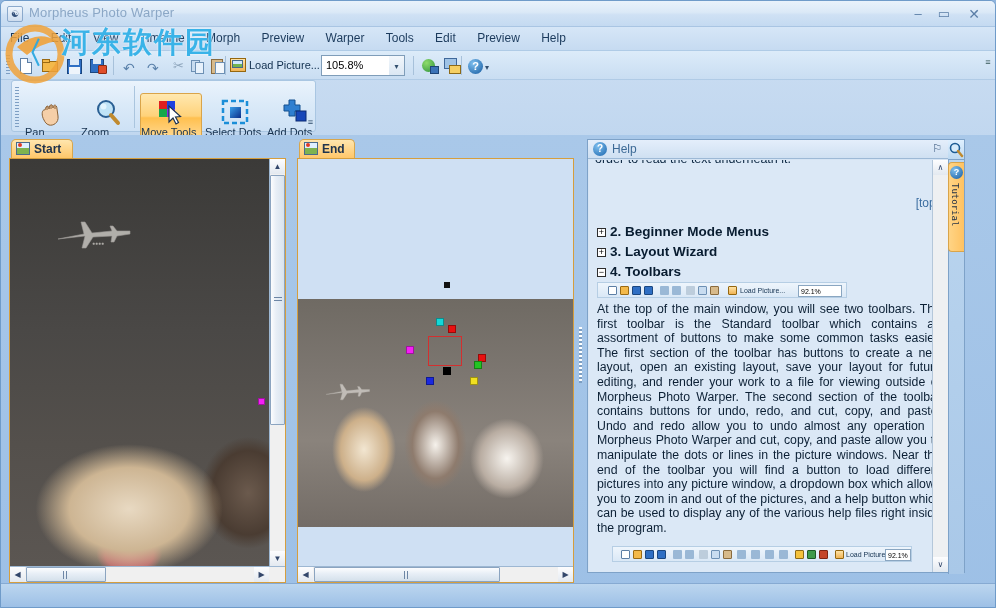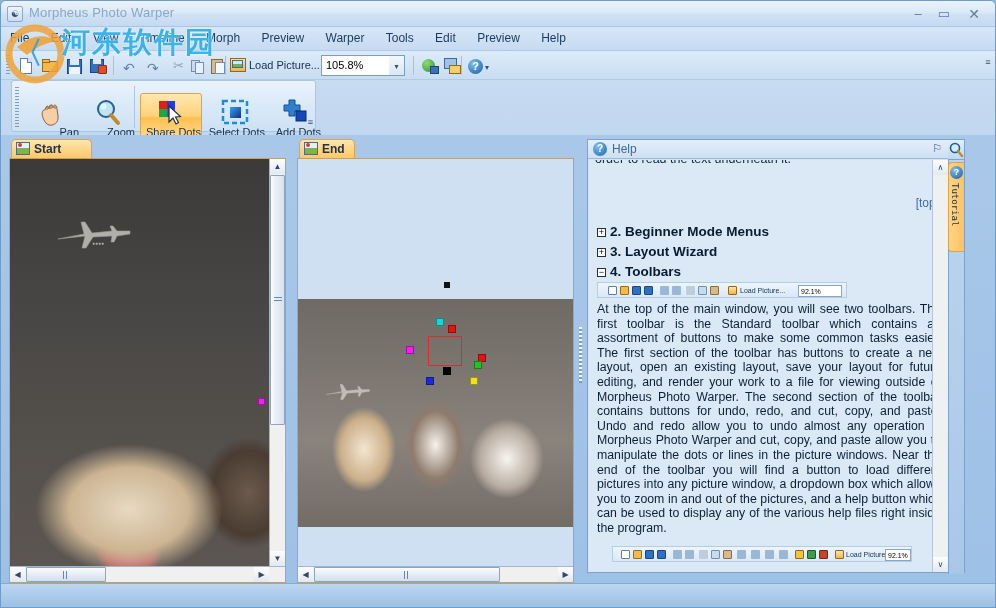--- a/index.html
+++ b/index.html
@@ -94,21 +94,21 @@
   }
 
   
   #big-toolbar {
     position: absolute; left: 10px; top: 79px; width: 305px; height: 52px;
     background: linear-gradient(180deg,#eaf3fc 0%, #d9e9f8 52%, #cde1f5 100%);
     border: 1px solid #a9c6e2; border-radius: 3px;
   }
   .big-btn {
     position: absolute; top: 12px; width: 56px; height: 48px;
-    text-align: right; border: 1px solid transparent; border-radius: 3px;
+    text-align: left; border: 1px solid transparent; border-radius: 3px;
   }
   .big-btn.active {
     background: linear-gradient(180deg,#ffe8b0 0%, #ffd27a 48%, #ffc04f 52%, #ffdc9a 100%);
     border: 1px solid #d9a44a;
   }
   .big-btn .bb-label {
     position: absolute; left: 0; right: 0; bottom: 2px; font-size: 11px; color: #17324f;
   }
   .big-btn .bb-ico { position: absolute; left: 50%; top: 4px; transform: translateX(-50%);
     width: 32px; height: 30px; }
@@ -446,21 +446,21 @@
     <div class="big-btn active" style="left:128px;width:62px">
       <div class="bb-ico">
         <svg width="32" height="30" viewBox="0 0 32 30">
           <rect x="4" y="3" width="8" height="8" fill="#e01e1e"></rect>
           <rect x="12" y="3" width="8" height="8" fill="#1e3fe0"></rect>
           <rect x="4" y="11" width="8" height="8" fill="#17a84a"></rect>
           <rect x="12" y="11" width="8" height="8" fill="#8a2be2"></rect>
           <path d="M14 8 L14 24 L18 20 L21 26 L23.5 24.5 L20.5 19 L25.5 18.5 Z" fill="#fff" stroke="#1a3050" stroke-width="1.2"></path>
         </svg>
       </div>
-      <div class="bb-label">Share Dots</div>
+      <div class="bb-label">Move Tools</div>
     </div>
 
     <div class="big-btn" style="left:192px;width:62px">
       <div class="bb-ico">
         <svg width="32" height="30" viewBox="0 0 32 30">
           <rect x="4" y="3" width="24" height="22" fill="none" stroke="#1b8ed8" stroke-width="2.5" stroke-dasharray="5,3"></rect>
           <rect x="11" y="9" width="11" height="11" fill="url(#gg)"></rect>
           <defs>
               <linearGradient id="gg" x1="0" y1="0" x2="1" y2="1">
             <stop offset="0" stop-color="#3aa0ea"></stop>
@@ -480,21 +480,21 @@
         </svg>
       </div>
       <div class="bb-label">Add Dots</div>
     </div>
 
     <div style="position:absolute;right:2px;bottom:4px;font-size:9px;color:#2c4a68">≡</div>
   </div>
 
   <div id="workspace">
 
-    <div class="pane-tab" style="left:10px; top:4px; width:81px;">
+    <div class="pane-tab" style="left:10px; top:4px; width:62px;">
       <span class="tabico"></span>
       <span>Start</span>
     </div>
     <div class="pane-frame" style="left:8px; top:23px; width:277px; height:425px;">
       <div class="pane-img" style="left:0;top:0;width:259px;height:407px">
         <div class="photo-start">
           <div class="plane">
             <svg width="86" height="36" viewBox="0 0 86 36">
               <path d="M10 22 L36 17 L33 5 L37 5 L44 16 L64 14 L62 9 L65 9 L69 14 L82 14 L82 17 L69 19 L66 25 L63 25 L64 19 L45 20 L38 31 L34 31 L37 19 Z" fill="#d7d4cf" stroke="#b9b6b1" stroke-width=".6"></path>
               <text x="44" y="28" font-size="5" fill="#cfccc7" font-family="Liberation Sans, sans-serif">●●●●</text>

